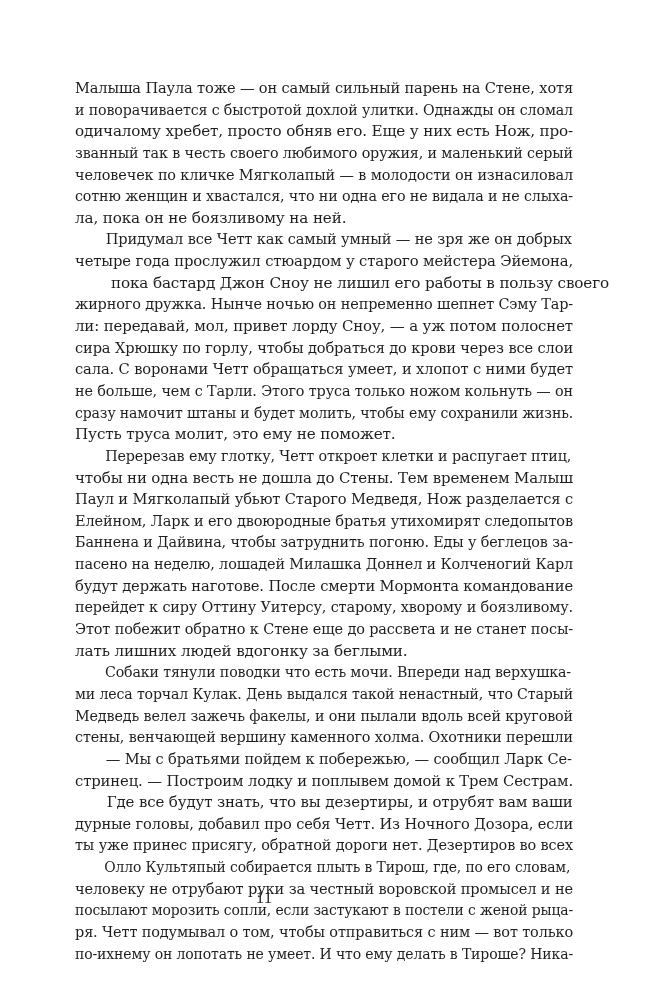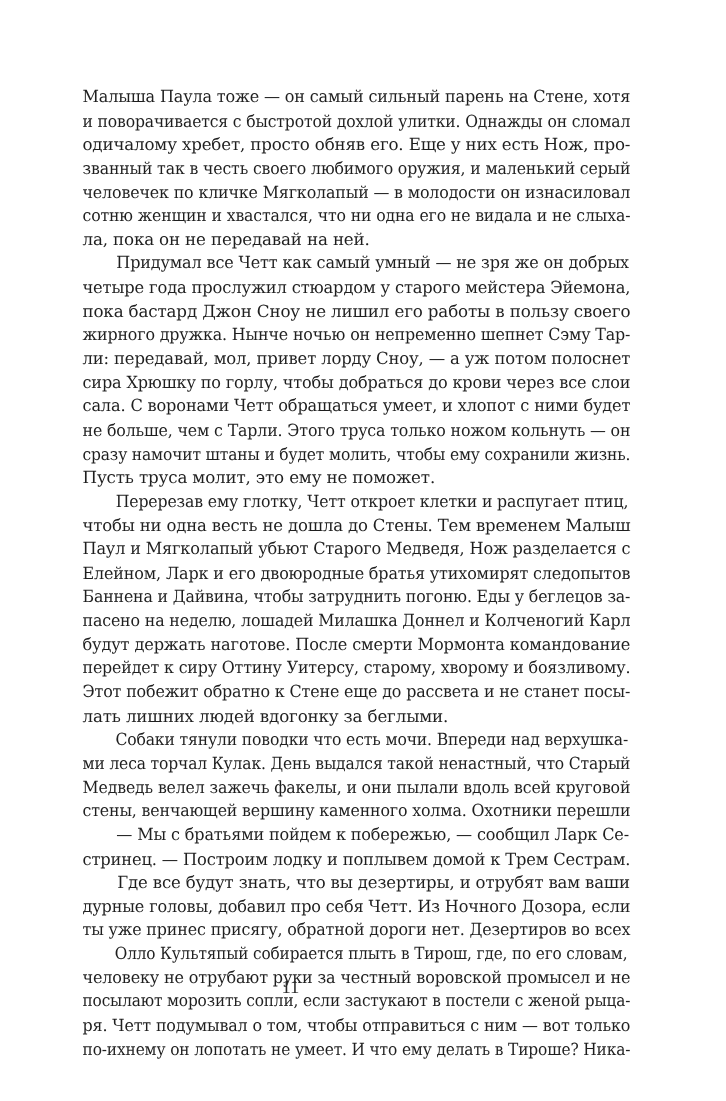--- a/index.html
+++ b/index.html
@@ -39,26 +39,26 @@
 <body>
 
 <div class="page" id="page-body">
     <div>
       <span class="line" style="display: block; transform-origin: 0px 0px; text-align-last: left; width: 518.547px; transform: scaleX(0.960376);">Малыша Паула тоже — он самый сильный парень на Стене, хотя</span>
       <span class="line" style="display: block; transform-origin: 0px 0px; text-align-last: left; width: 532.766px; transform: scaleX(0.934745);">и поворачивается с быстротой дохлой улитки. Однажды он сломал</span>
       <span class="line" style="display: block; transform-origin: 0px 0px; text-align-last: left; width: 499.078px; transform: scaleX(0.99784);">одичалому хребет, просто обняв его. Еще у них есть Нож, про-</span>
       <span class="line" style="display: block; transform-origin: 0px 0px; text-align-last: left; width: 528.328px; transform: scaleX(0.942596);">званный так в честь своего любимого оружия, и маленький серый</span>
       <span class="line" style="display: block; transform-origin: 0px 0px; text-align-last: left; width: 524px; transform: scaleX(0.950382);">человечек по кличке Мягколапый — в молодости он изнасиловал</span>
       <span class="line" style="display: block; transform-origin: 0px 0px; text-align-last: left; width: 528.859px; transform: scaleX(0.941649);">сотню женщин и хвастался, что ни одна его не видала и не слыха-</span>
-      <span class="line last">ла, пока он не передавай на ней.</span>
+      <span class="line last">ла, пока он не боязливому на ней.</span>
     </div>
     <div>
       <span class="line indent" style="display: block; transform-origin: 0px 0px; text-align-last: left; width: 485.156px; transform: scaleX(0.960515);">Придумал все Четт как самый умный — не зря же он добрых</span>
       <span class="line" style="display: block; transform-origin: 0px 0px; text-align-last: left; width: 510.031px; transform: scaleX(0.976411);">четыре года прослужил стюардом у старого мейстера Эйемона,</span>
-      <span class="line" style="word-spacing: 0.03125px; text-align-last: left;">пока бастард Джон Сноу не лишил его работы в пользу своего</span>
+      <span class="line" style="word-spacing: 0.03125px; text-align-last: left; margin-left: 36px;">пока бастард Джон Сноу не лишил его работы в пользу своего</span>
       <span class="line" style="display: block; transform-origin: 0px 0px; text-align-last: left; width: 523.812px; transform: scaleX(0.950722);">жирного дружка. Нынче ночью он непременно шепнет Сэму Тар-</span>
       <span class="line" style="display: block; transform-origin: 0px 0px; text-align-last: left; width: 505.594px; transform: scaleX(0.984981);">ли: передавай, мол, привет лорду Сноу, — а уж потом полоснет</span>
       <span class="line" style="display: block; transform-origin: 0px 0px; text-align-last: left; width: 517.344px; transform: scaleX(0.962609);">сира Хрюшку по горлу, чтобы добраться до крови через все слои</span>
       <span class="line" style="display: block; transform-origin: 0px 0px; text-align-last: left; width: 514.656px; transform: scaleX(0.967636);">сала. С воронами Четт обращаться умеет, и хлопот с ними будет</span>
       <span class="line" style="display: block; transform-origin: 0px 0px; text-align-last: left; width: 525.828px; transform: scaleX(0.947078);">не больше, чем с Тарли. Этого труса только ножом кольнуть — он</span>
       <span class="line" style="display: block; transform-origin: 0px 0px; text-align-last: left; width: 537.469px; transform: scaleX(0.926565);">сразу намочит штаны и будет молить, чтобы ему сохранили жизнь.</span>
       <span class="line last">Пусть труса молит, это ему не поможет.</span>
     </div>
     <div>
       <span class="line indent" style="display: block; transform-origin: 0px 0px; text-align-last: left; width: 494.547px; transform: scaleX(0.942277);">Перерезав ему глотку, Четт откроет клетки и распугает птиц,</span>

